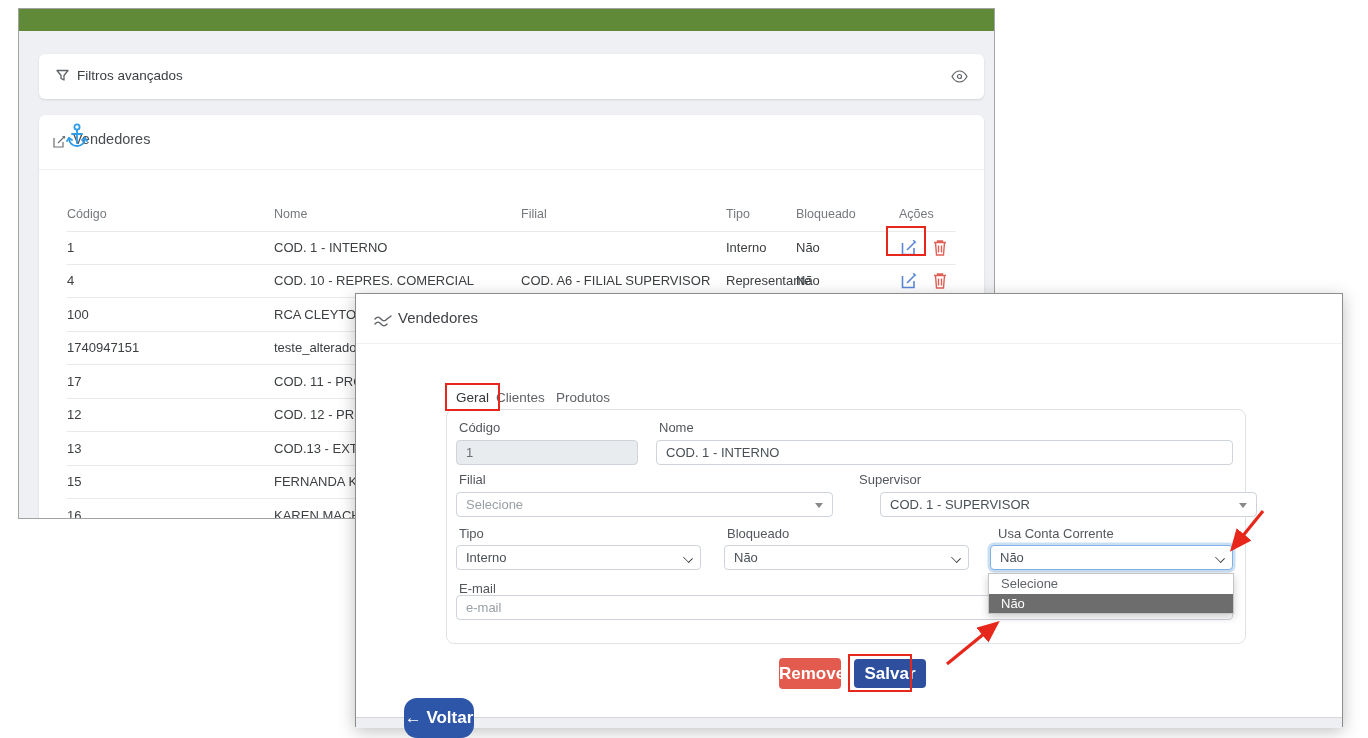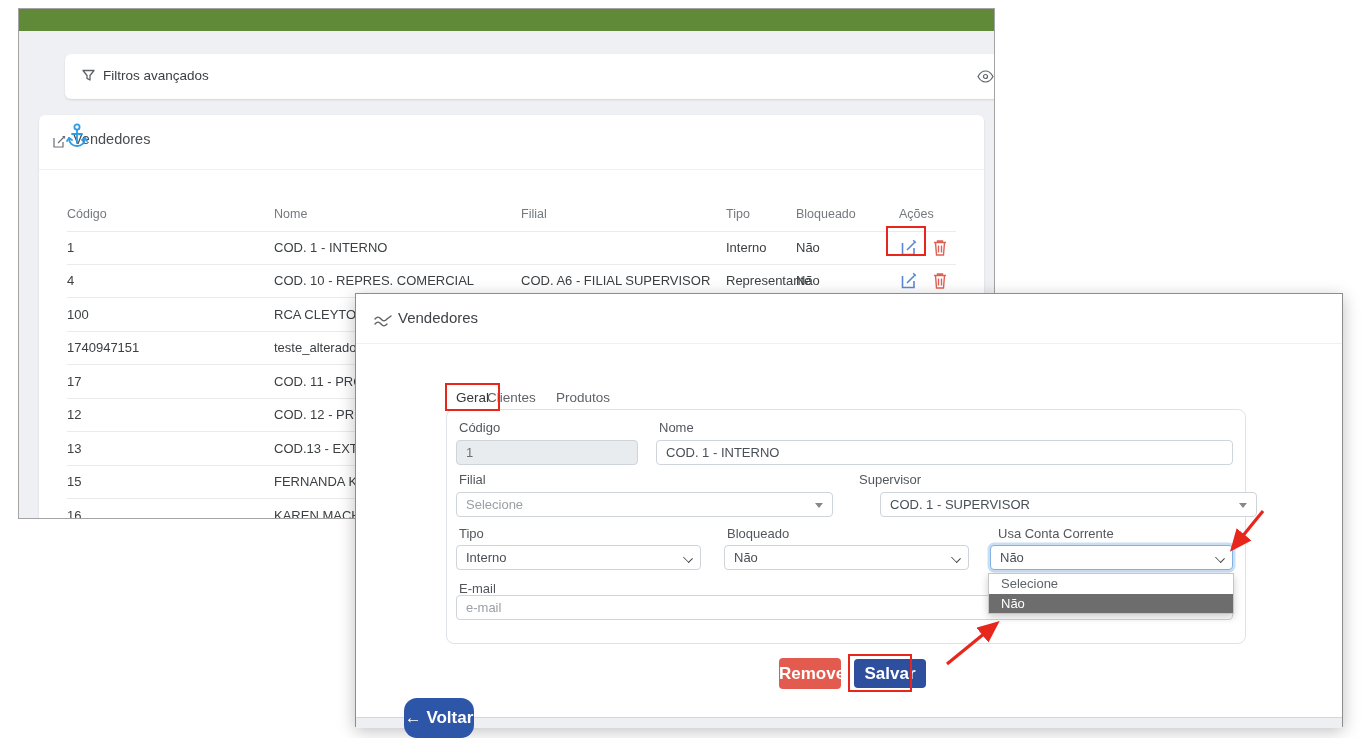--- a/index.html
+++ b/index.html
@@ -5,21 +5,21 @@
   * { box-sizing: border-box; margin: 0; padding: 0; }
   html,body { width:1368px; height:738px; background:#fff; font-family:"Liberation Sans", sans-serif; overflow:hidden; }
   #app { position:relative; width:1368px; height:738px; background:#fff; }
 
   
   #back-window { position:absolute; left:18px; top:8px; width:977px; height:511px;
     background:#eef0f3; border:1px solid #a3a3a3; overflow:hidden; z-index:1; }
   #topbar { position:absolute; left:0; top:0; width:100%; height:22px; background:#618a38; }
 
   .card { position:absolute; background:#fff; border-radius:6px; box-shadow:0 1px 2px rgba(60,64,67,.15); }
-  #filters-card { left:20px; top:45px; width:945px; height:45px;margin-left:26px; }
+  #filters-card { left:20px; top:45px; width:945px; height:45px; }
   #filters-card .flabel { position:absolute; left:38px; top:14px; font-size:13.5px; color:#3c4043; }
   #funnel-icon { position:absolute; left:16px; top:14px; }
   #eye-icon { position:absolute; right:16px; top:15px; cursor:pointer; }
 
   #table-card { left:20px; top:106px; width:945px; height:500px; border-radius:6px 6px 0 0; }
   #tc-title { position:absolute; left:34px; top:16px; font-size:14.5px; color:#494d51; }
   #tc-edit-icon { position:absolute; left:14px; top:19px; }
   #anchor-icon { position:absolute; left:27px; top:8px; z-index:2; }
   #tc-divider { position:absolute; left:0; top:54px; width:100%; height:1px; background:#eef0f2; }
 
@@ -33,21 +33,21 @@
 
   
   #modal { position:absolute; left:355px; top:293px; width:988px; height:434px; background:#fff;
     border:1px solid #8d8d8d; box-shadow:0 4px 16px rgba(0,0,0,.25); z-index:2; }
   #m-title { position:absolute; left:42px; top:15px; font-size:15px; color:#3f4347; }
   #m-title-icon { position:absolute; left:18px; top:19px; }
   #m-divider { position:absolute; left:0; top:49px; width:100%; height:1px; background:#eef0f2; }
 
   .tab { position:absolute; top:96px; font-size:13.5px; color:#5f6368; cursor:pointer; }
   .tab.active { color:#33363a; }
-  #tab-geral { left:100px; } #tab-clientes { left:131px; } #tab-produtos { left:200px; }
+  #tab-geral { left:100px; } #tab-clientes { left:140px; } #tab-produtos { left:200px; }
 
   #form-card { position:absolute; left:90px; top:115px; width:800px; height:235px;
     border:1px solid #dfe3e7; border-radius:8px; background:#fff; }
 
   .lbl { position:absolute; font-size:13px; color:#53575d; }
   .inp { position:absolute; height:25px; border:1px solid #ced4da; border-radius:4px; background:#fff;
     font-family:"Liberation Sans",sans-serif; font-size:13px; color:#495057; padding:0 9px; }
   .inp:disabled { background:#e9ecef; color:#6a7075; }
   .inp::placeholder { color:#9aa0a6; }
   .sel { position:absolute; height:25px; border:1px solid #ced4da; border-radius:4px; background:#fff;

